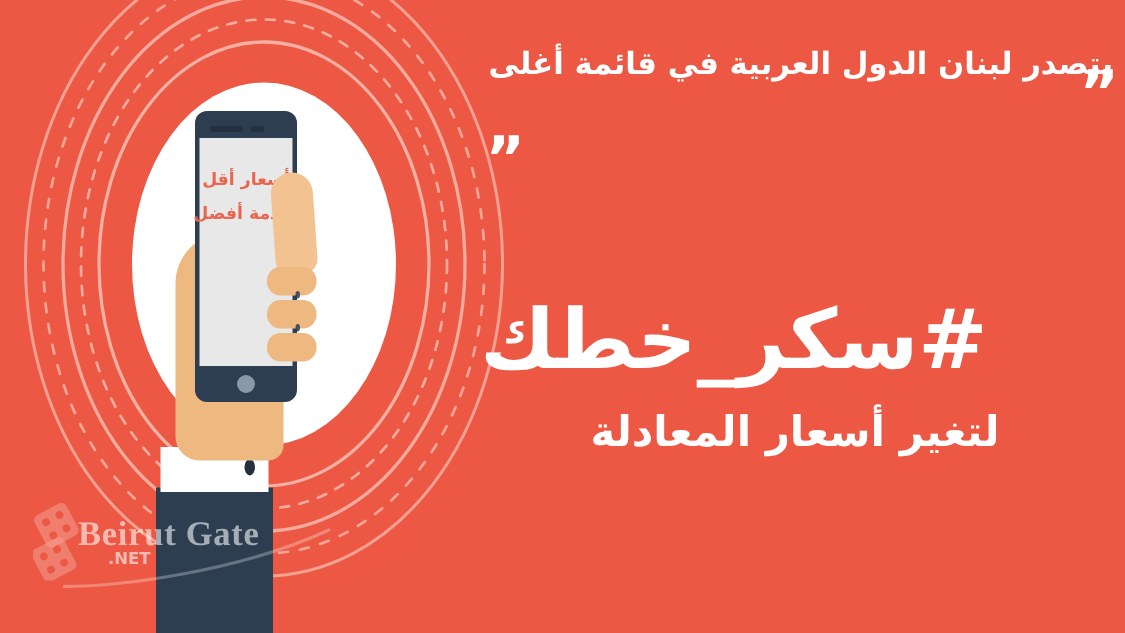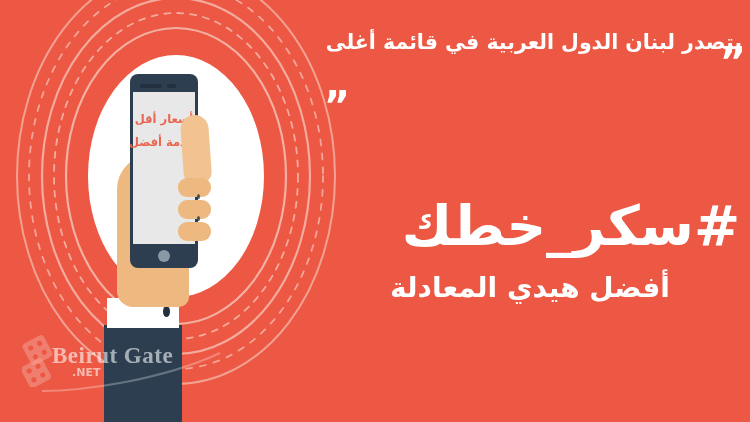--- a/index.html
+++ b/index.html
@@ -259,21 +259,21 @@
     font-family: "DejaVu Sans", "Liberation Sans", sans-serif;
   }
   .qmark.open  { right: 4px;  top: 42px; }
   .qmark.close { right: 400px; top: 86px; }
 
   .hashtag {
     position: absolute;
     right: 10px;
     top: 196px;
     width: 420px;
-    text-align: right;
+    text-align: left;
     color: #ffffff;
     font-size: 55px;
     font-weight: bold;
     line-height: 60px;
     letter-spacing: 0px;
     direction: rtl;
     white-space: nowrap;
   }
   .tagline {
     position: absolute;
@@ -361,16 +361,16 @@
   <div id="right-col">
 
     <span class="qmark open">”</span>
     <span class="qmark close">”</span>
 
     <div class="quote-block">
       <div class="quote-line">يتصدر لبنان الدول العربية في قائمة أغلى</div>
     </div>
 
     <div class="hashtag">#سكر_خطك</div>
-    <div class="tagline">أفضل هيدي المعادلة</div>
+    <div class="tagline">لتغير أسعار المعادلة</div>
   </div>
 
 </div>
 
 </body></html>

